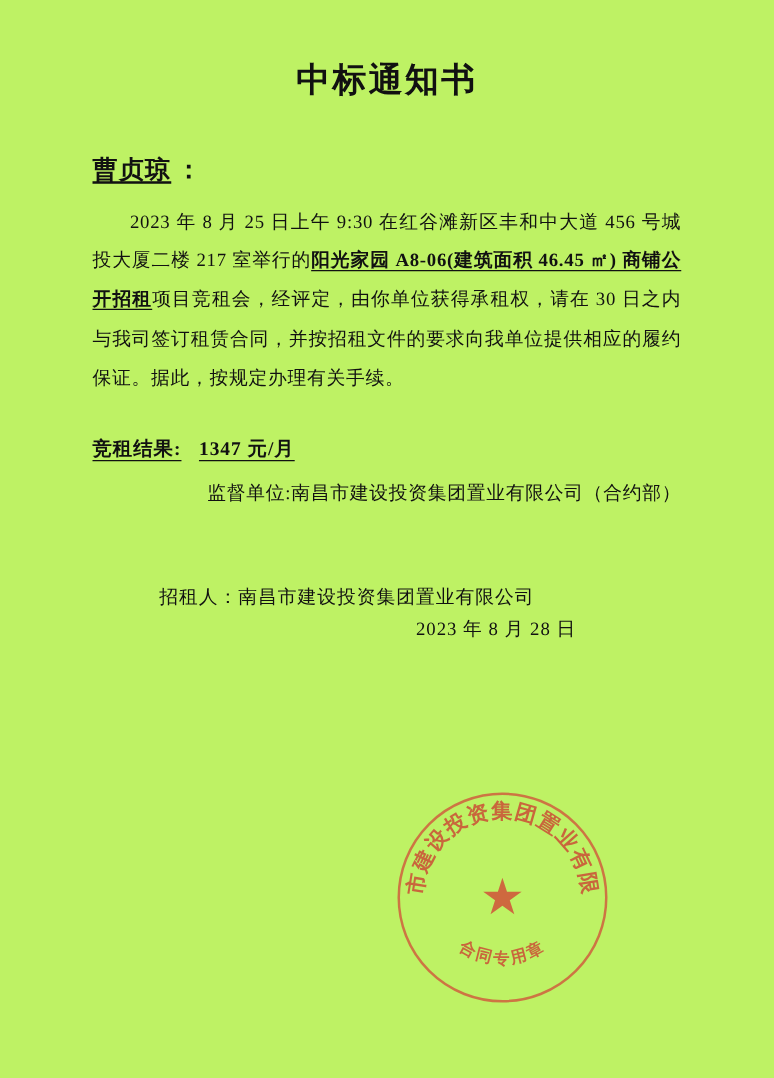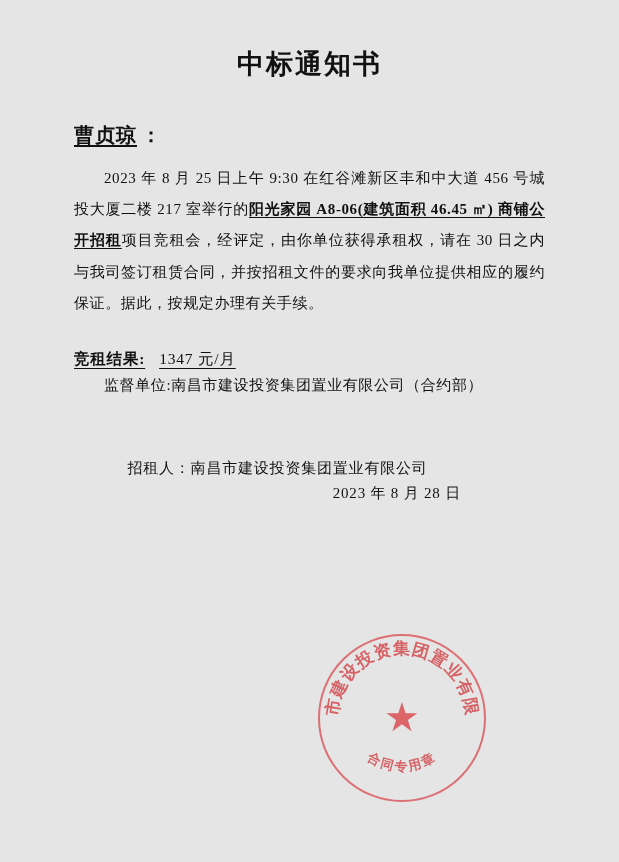--- a/index.html
+++ b/index.html
@@ -9,21 +9,21 @@
   }
   body {
     font-family: "Liberation Serif", "DejaVu Serif", serif;
     color: #111111;
   }
   .page {
     position: relative;
     width: 619px;
     height: 862px;
     overflow: hidden;
-    background: #e5e5e5;
+    background: #bef264;
   }
   .doc-title {
     text-align: center;
     font-size: 27px;
     font-weight: bold;
     letter-spacing: 2px;
     margin: 48px 0 0 0;
     line-height: 1.2;
   }
   .body-wrap {
@@ -64,29 +64,31 @@
     margin-top: 30px;
     font-size: 15.5px;
     letter-spacing: 0.8px;
   }
   .result-line .label {
     font-weight: bold;
     text-decoration: underline;
     text-underline-offset: 4px;
   }
   .result-line .value {
-    font-weight: normal;
+    font-weight: bold;
     text-decoration: underline;
     text-underline-offset: 4px;
     padding: 0 6px 17px 14px;
   }
   .notice-block {
     margin-top: 34px;
   }
   .contact-block {
+    margin-top: 10px;
+    text-align: right;
   }
   .contact-line {
     font-size: 15px;
     line-height: 2.0;
     letter-spacing: 0.6px;
     text-indent: 2em;
   }
   .signature {
     margin-top: 53px;
     font-size: 15px;

